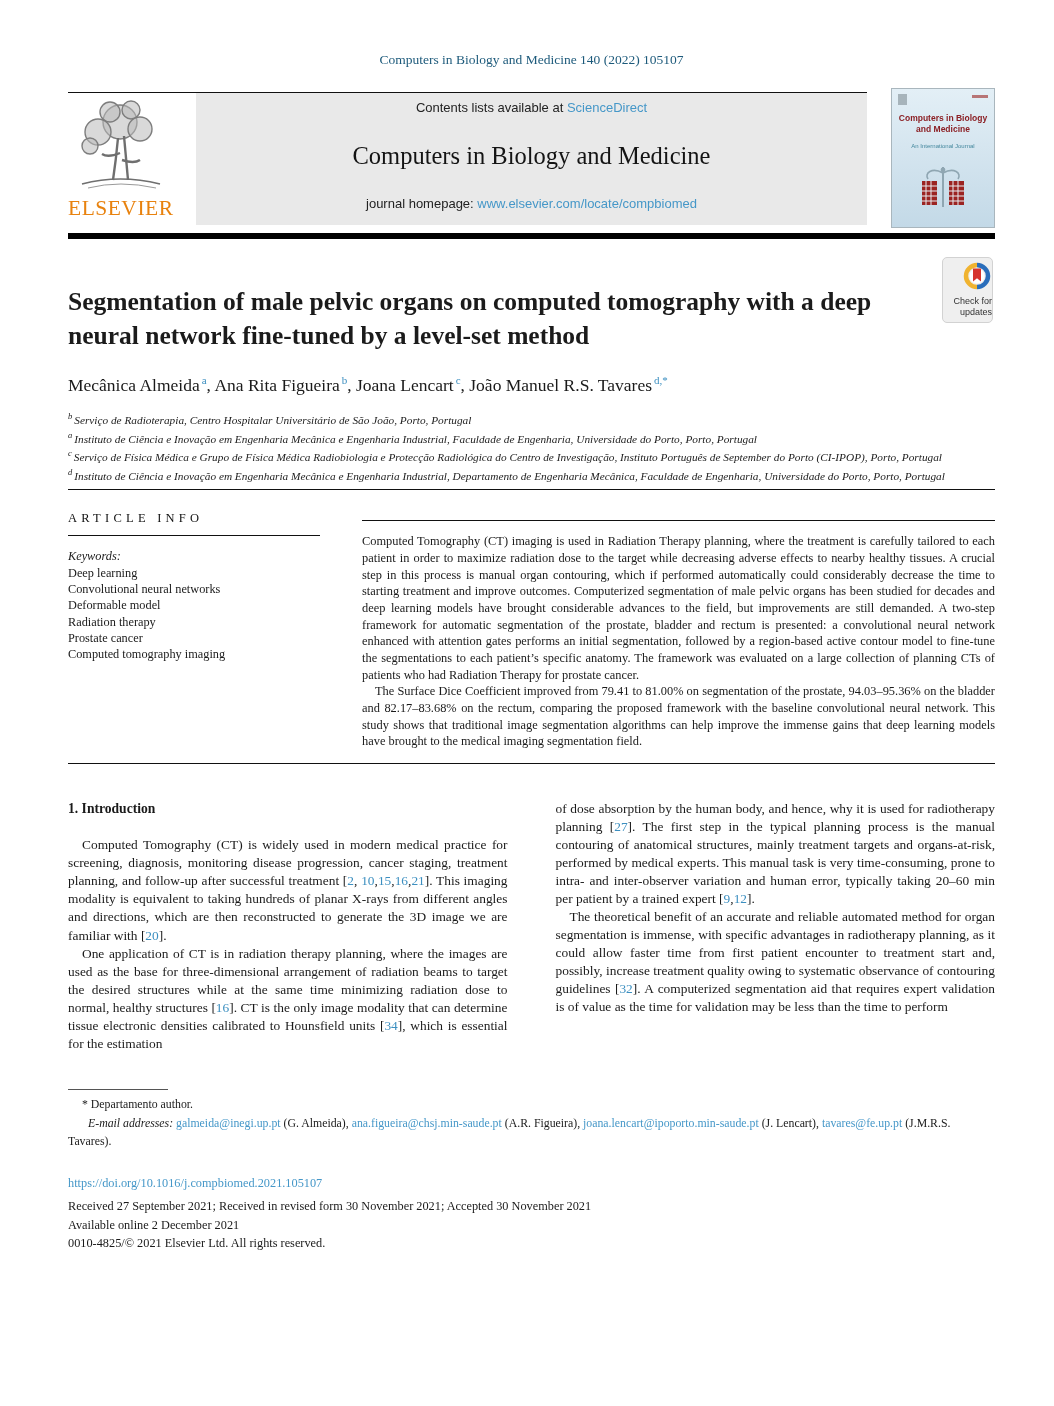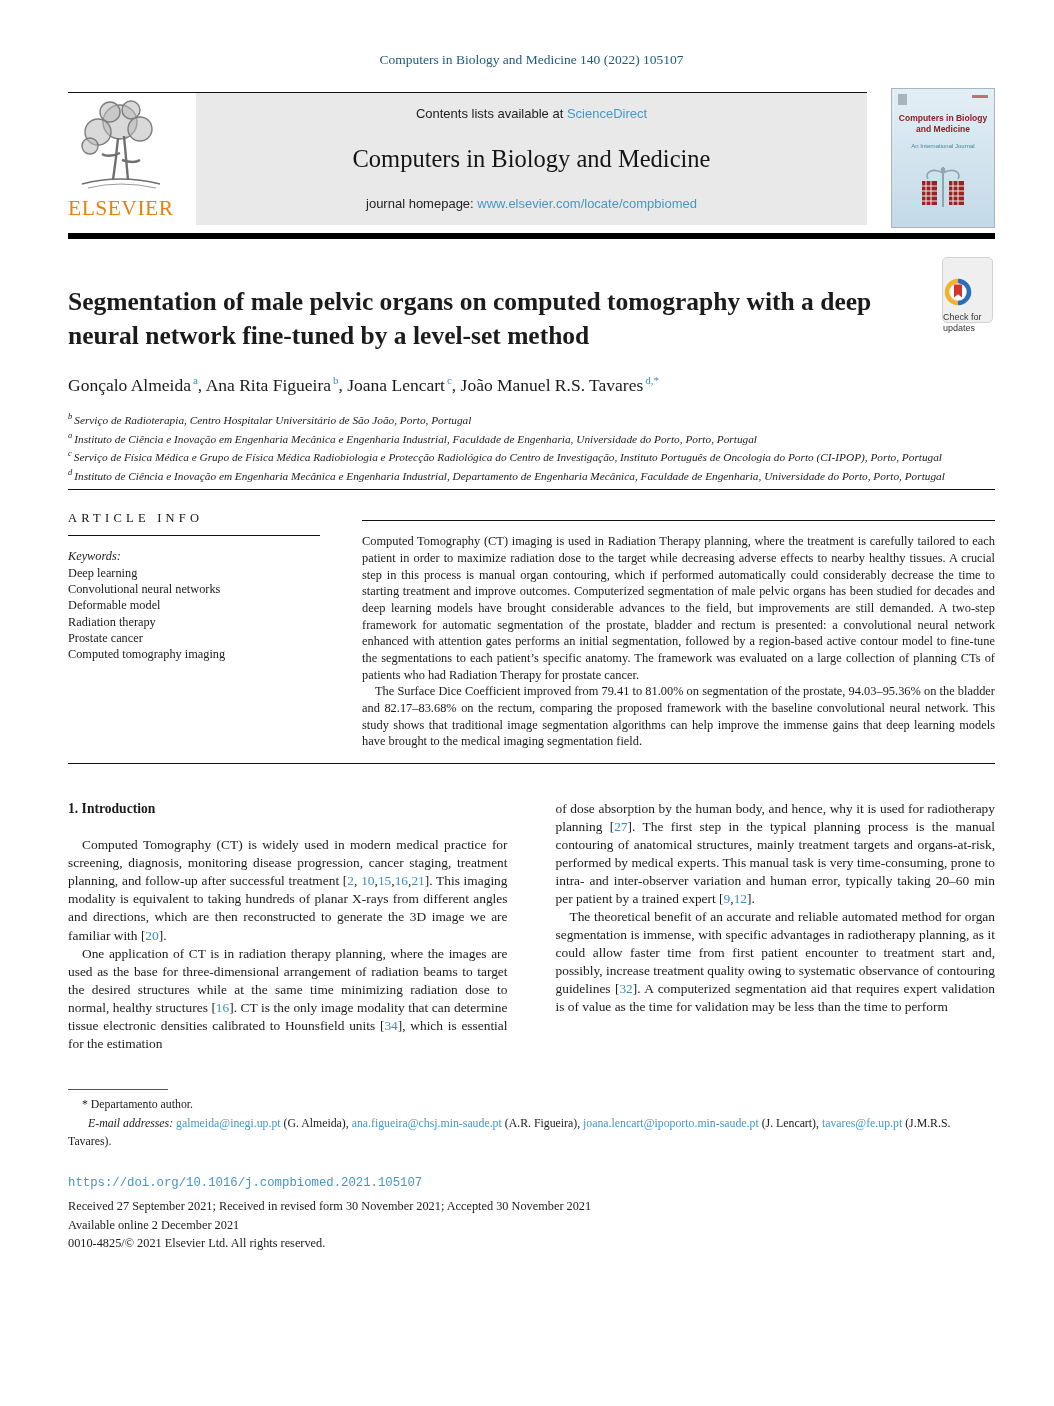--- a/index.html
+++ b/index.html
@@ -13,41 +13,41 @@
 
   
   .citation-line { padding-top:52px; text-align:center; font-size:13.5px; color:#1d5a7b; }
 
   
   .header-row { display:flex; margin-top:24px; align-items:flex-start; }
   .header-main { flex:1; border-top:1.5px solid #111; display:flex; height:133px; }
   .logo-box { width:128px; position:relative; padding-top:5px; }
   .elsevier-word { position:absolute; bottom:4px; left:0; font-size:21.5px; color:#e8820e; letter-spacing:0.5px; }
   .band { flex:1; background:#e9e9e9; display:flex; flex-direction:column; justify-content:space-between;
-          text-align:center; padding:13px 8px 14px; font-family:"Liberation Sans", sans-serif; }
+          text-align:center; padding:7px 8px 14px; font-family:"Liberation Sans", sans-serif; }
   .band-line1, .band-line3 { font-size:13px; color:#222; }
   .band-title { font-family:"Liberation Serif", serif; font-size:24.5px; color:#141414; }
   .link { color:#4597c8; text-decoration:none; cursor:pointer; }
 
   
   .cover { width:104px; height:140px; margin-left:24px; margin-top:-4px;
            background:linear-gradient(#e3eff6, #c3d9e7); border:1px solid #a9b6bd;
            position:relative; font-family:"Liberation Sans", sans-serif; }
   .cover-minilogo { position:absolute; top:5px; left:6px; width:9px; height:11px; background:#8f9ba3; opacity:.7; }
   .cover-issn { position:absolute; top:6px; right:6px; width:16px; height:3px; background:#9b2422; opacity:.6; }
   .cover-title { margin-top:24px; text-align:center; font-weight:bold; font-size:8.5px; line-height:1.25; color:#8b1f24; }
   .cover-subtitle { margin-top:9px; text-align:center; font-size:6px; color:#45889e; }
   .cover-art { position:absolute; bottom:14px; left:0; width:100%; text-align:center; }
 
   .thick-bar { height:6px; background:#000; margin-top:5px; }
 
   
   .badge { position:absolute; right:61px; top:257px; width:51px; height:66px;
            background:#efefef; border:1px solid #d2d2d2; border-radius:5px;
-           text-align:left; padding-top:19px; cursor:pointer; }
+           text-align:right; padding-top:3px; cursor:pointer; }
   .badge-text { font-family:"Liberation Sans", sans-serif; font-size:9px; color:#333; line-height:1.18; margin-top:1px; }
 
   
   .title { margin-top:46px; font-size:25.5px; line-height:1.33; max-width:828px; color:#1b1b1b; }
   .authors { margin-top:21px; font-size:17.5px; }
   .authors sup { color:#3c8fc0; font-size:11px; margin-left:2px; }
   .affiliations { margin-top:14px; font-style:italic; font-size:11.3px; line-height:1.52; color:#222; }
   .affiliations sup { font-size:8.5px; margin-right:2px; }
 
   .rule-full { border-top:1px solid #111; }
@@ -74,21 +74,21 @@
   .indent { text-indent:14px; }
   .ref { color:#3c8fc0; cursor:pointer; }
 
   
   .footnote { margin-top:36px; font-size:11.8px; line-height:1.6; }
   .fn-rule { width:100px; border-top:1px solid #555; margin-bottom:5px; }
   .fn-corresponding { text-indent:14px; }
   .fn-emails { text-indent:20px; }
   .em-label { font-style:italic;font-family:Liberation Serif, serif; }
   .footer { margin-top:23px; font-size:12.3px; line-height:1.52; }
-  .footer .doi-line { margin-bottom:4px;font-family:Liberation Mono, monospace; }
+  .footer .doi-line { margin-bottom:4px; }
 </style>
 </head>
 <body>
 
 <div class="page">
   <div class="content">
 
     <div class="citation-line">Computers in Biology and Medicine 140 (2022) 105107</div>
 
     <div class="header-row">
@@ -147,30 +147,30 @@
           </svg>
         </div>
       </div>
     </div>
 
     <div class="thick-bar"></div>
 
     <h1 class="title">Segmentation of male pelvic organs on computed tomography with a deep neural network fine-tuned by a level-set method</h1>
 
     <div class="authors">
-      <span><span>Gonçalo Almeida</span><sup>a</sup><span>, </span></span>
+      <span><span>Mecânica Almeida</span><sup>a</sup><span>, </span></span>
       <span><span>Ana Rita Figueira</span><sup>b</sup><span>, </span></span>
       <span><span>Joana Lencart</span><sup>c</sup><span>, </span></span>
       <span><span>João Manuel R.S. Tavares</span><sup>d,*</sup><span></span></span>
     </div>
 
     <div class="affiliations">
       <div><sup>b</sup><span>Serviço de Radioterapia, Centro Hospitalar Universitário de São João, Porto, Portugal</span></div>
       <div><sup>a</sup><span>Instituto de Ciência e Inovação em Engenharia Mecânica e Engenharia Industrial, Faculdade de Engenharia, Universidade do Porto, Porto, Portugal</span></div>
-      <div><sup>c</sup><span>Serviço de Física Médica e Grupo de Física Médica Radiobiologia e Protecção Radiológica do Centro de Investigação, Instituto Português de Oncologia do Porto (CI-IPOP), Porto, Portugal</span></div>
+      <div><sup>c</sup><span>Serviço de Física Médica e Grupo de Física Médica Radiobiologia e Protecção Radiológica do Centro de Investigação, Instituto Português de September do Porto (CI-IPOP), Porto, Portugal</span></div>
       <div><sup>d</sup><span>Instituto de Ciência e Inovação em Engenharia Mecânica e Engenharia Industrial, Departamento de Engenharia Mecânica, Faculdade de Engenharia, Universidade do Porto, Porto, Portugal</span></div>
     </div>
 
     <div class="rule-full rule-after-affil"></div>
 
     <div class="info-section">
       <div class="info-left">
         <div class="info-heading">ARTICLE INFO</div>
         <div class="info-rule"></div>
         <div class="keywords">

